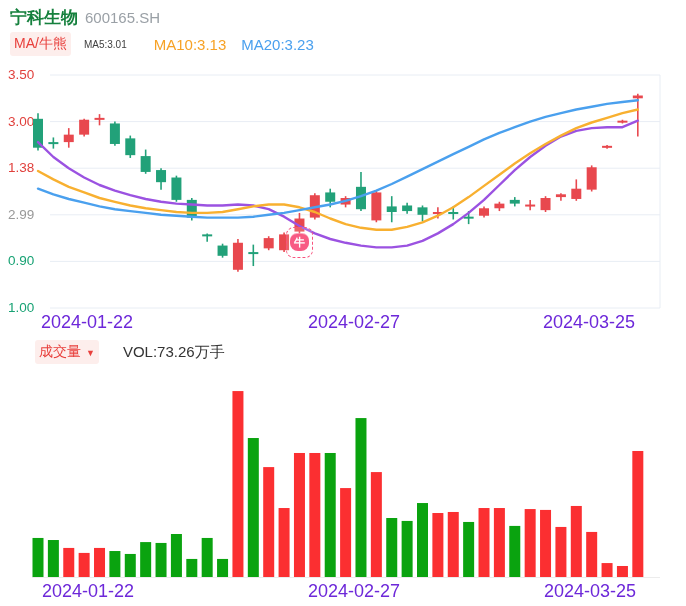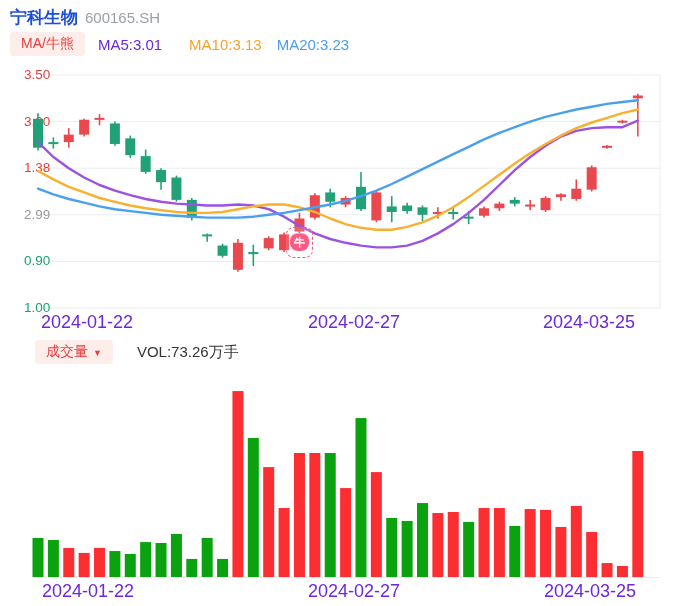--- a/index.html
+++ b/index.html
@@ -1,28 +1,28 @@
 <!DOCTYPE html>
 <html><head>
 <meta charset="utf-8">
 <style>
   html,body{margin:0;padding:0;background:#fff;}
   #stage{position:relative;width:686px;height:606px;background:#fff;overflow:hidden;
          font-family:"Liberation Sans","DejaVu Sans",sans-serif;}
   .txt-layer{position:absolute;inset:0;z-index:1;}
   #chart-svg{position:absolute;left:0;top:0;z-index:5;pointer-events:none;}
   .hdr{position:absolute;left:10px;top:6px;white-space:nowrap;}
-  .stock-name{font-size:17px;font-weight:bold;color:#1d4ed8;}
+  .stock-name{font-size:17px;font-weight:bold;color:#15803d;}
   .stock-code{font-size:15px;color:#9aa0a6;margin-left:7px;}
   .ma-row{position:absolute;left:10px;top:32px;display:flex;align-items:center;white-space:nowrap;}
-  .badge{background:#fdeeec;color:#e8403c;font-size:14px;padding:3px 11px;border-radius:3px;display:inline-flex;align-items:center;}
-  .ma5{color:#6d28d9;font-size:15px;margin-left:13px;}
+  .badge{background:#fdeeec;color:#e8403c;font-size:14px;padding:3px 4px;border-radius:3px;display:inline-flex;align-items:center;}
+  .ma5{color:#404040;font-size:10px;margin-left:13px;}
   .ma10{color:#f7a226;font-size:15px;margin-left:27px;}
   .ma20{color:#4aa0ee;font-size:15px;margin-left:15px;}
-  .ytick{position:absolute;left:8px;width:44px;text-align:left;font-size:13.5px;height:18px;line-height:18px;margin-left:16px;}
+  .ytick{position:absolute;left:8px;width:44px;text-align:left;font-size:13.5px;height:18px;line-height:18px;}
   .xdate{position:absolute;transform:translateX(-50%);font-size:18px;color:#6d28d9;white-space:nowrap;}
   .vol-row{position:absolute;left:35px;top:340px;display:flex;align-items:center;white-space:nowrap;}
   .vol-arrow{font-size:9px;margin-left:5px;position:relative;top:1px;}
   .vol-label{font-size:15px;color:#333;margin-left:24px;}
   .bull-marker{position:absolute;left:286px;top:227px;width:27px;height:31px;z-index:6;
     border:1.6px dashed #f8537e;border-radius:8px;box-sizing:border-box;
     display:flex;align-items:center;justify-content:center;background:rgba(255,255,255,.15);}
   .bull-face{width:19px;height:17px;background:#f85b84;border-radius:7px 7px 8px 8px;
     color:#fff;font-size:11px;font-weight:bold;display:flex;align-items:center;justify-content:center;
     box-shadow:0 -1px 0 0 rgba(248,91,132,.55);}

